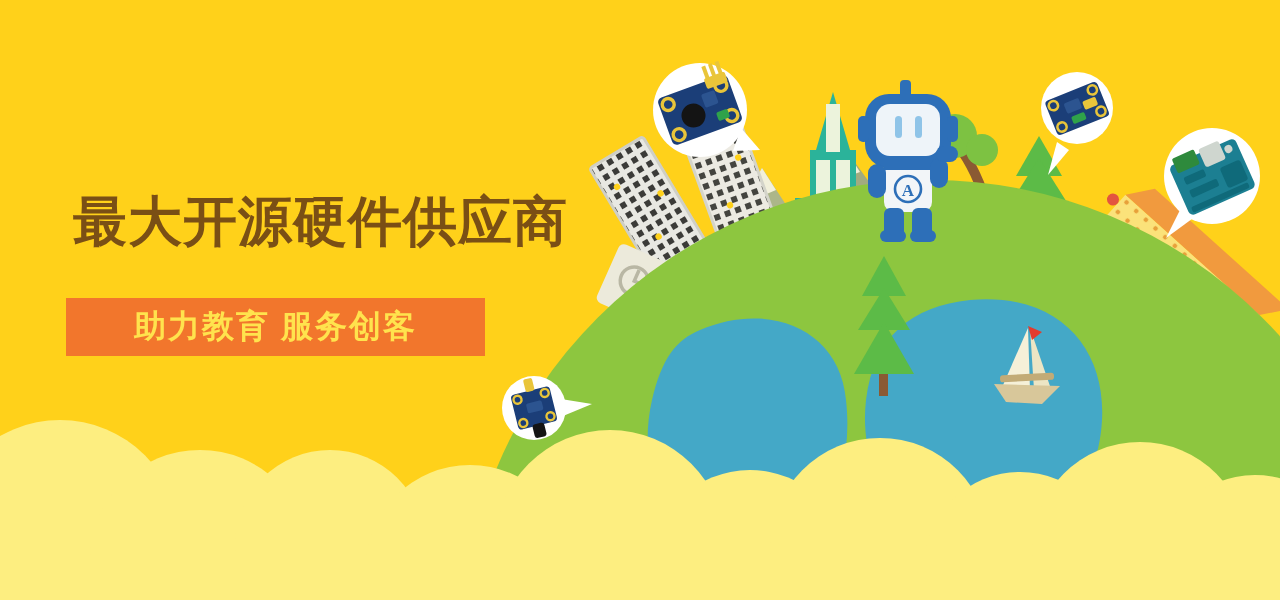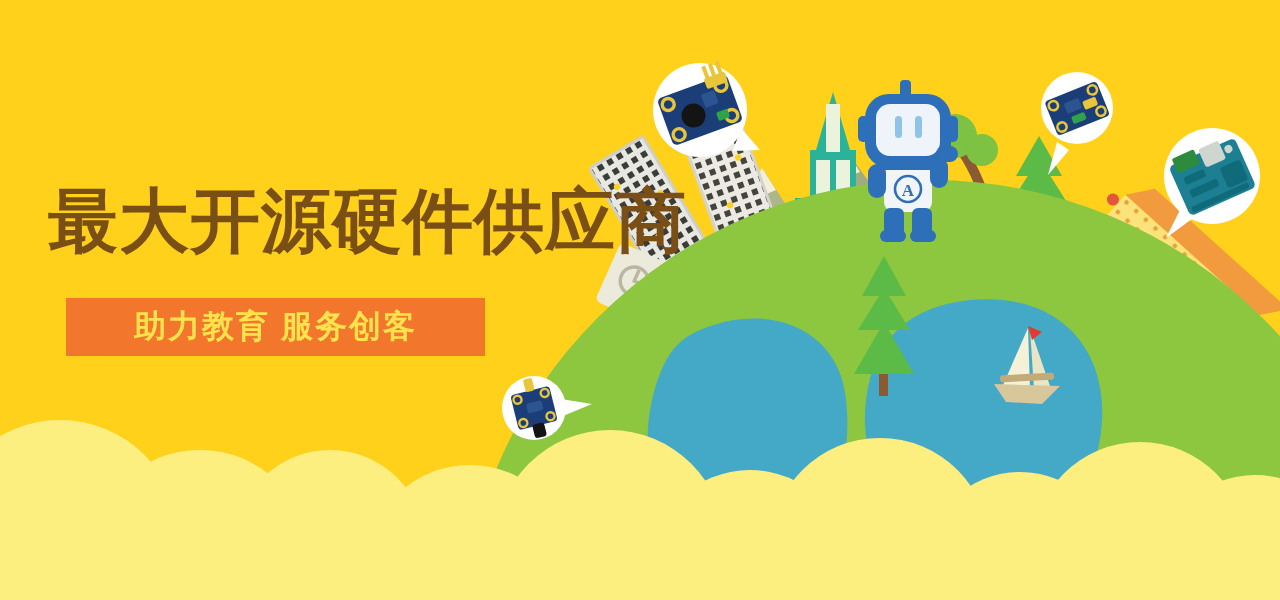--- a/index.html
+++ b/index.html
@@ -12,22 +12,22 @@
   #banner{
     position:relative;width:1280px;height:600px;overflow:hidden;
     background:#ffd11a;
   }
   #art{position:absolute;left:0;top:0;width:1280px;height:600px;}
   #copy{
     position:absolute;left:0;top:0;width:660px;height:600px;
     pointer-events:none;
   }
   #headline{
-    position:absolute;left:48px;top:186px;
-    font-size:70px;line-height:70px;font-weight:bold;
+    position:absolute;left:73px;top:186px;
+    font-size:54px;line-height:70px;font-weight:bold;
     color:#7a4f15;letter-spacing:1px;white-space:nowrap;
     font-family:"Liberation Sans","DejaVu Sans",sans-serif;
   }
   #tagline-box{
     position:absolute;left:66px;top:298px;width:419px;height:58px;
     background:#f2762c;
   }
   #tagline{
     position:absolute;left:0;top:0;width:419px;height:58px;
     display:flex;align-items:center;justify-content:center;

